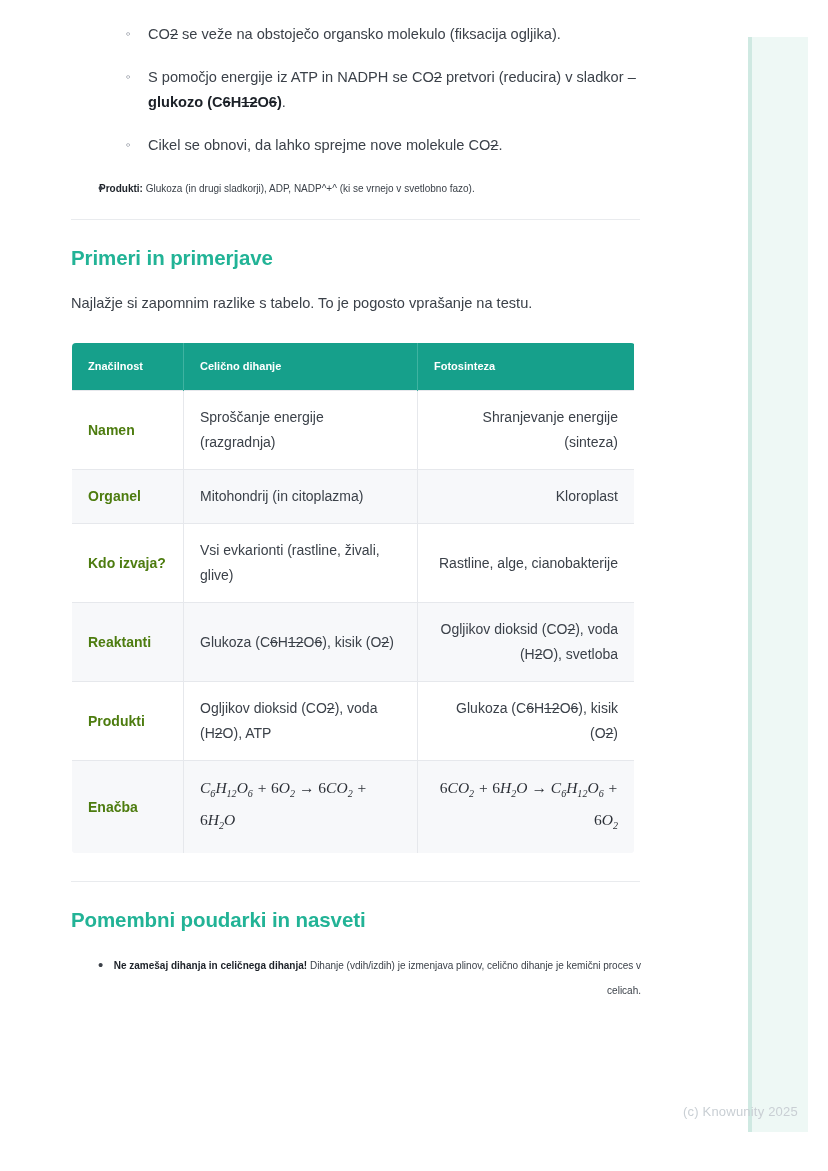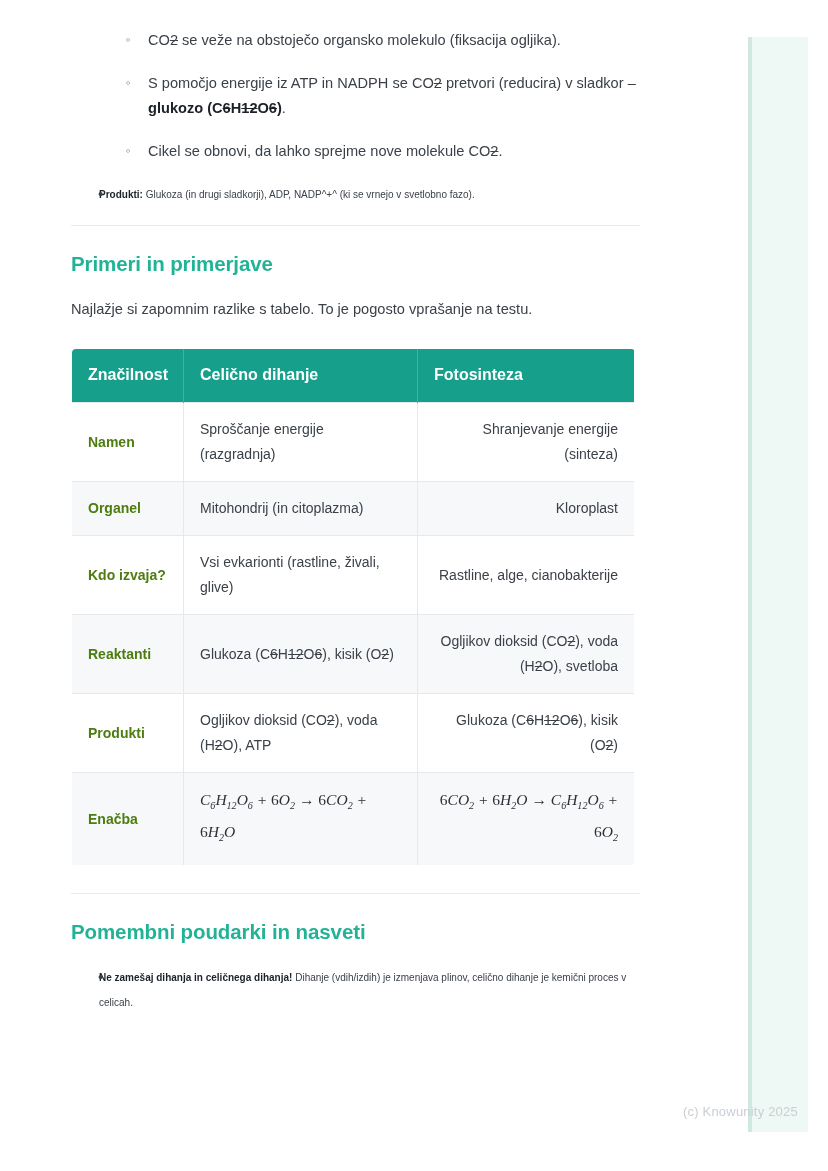--- a/index.html
+++ b/index.html
@@ -72,21 +72,21 @@
     color: #3b4149;
   }
   ul.lvl2 > li::before {
     content: "\25E6";
     position: absolute;
     left: 55px;
     top: -1px;
     color: #6b7280;
     font-size: 13px;
   }
-  .top-list { padding-top: 22px; margin-top: 6px; }
+  .top-list { padding-top: 22px; }
   b, strong { color: #1c2128; font-weight: bold; }
 
   
   .sub { text-decoration: line-through; }
 
   
   .rule {
     height: 1px;
     background: #e9ebee;
     margin: 18px 0 0 0;
@@ -119,21 +119,21 @@
     border-radius: 0 0 4px 4px;
     overflow: hidden;
   }
   table.cmp col.c1 { width: 112px; }
   table.cmp col.c2 { width: 234px; }
   table.cmp col.c3 { width: 217px; }
 
   table.cmp thead th {
     background: #16a08b;
     color: #ffffff;
-    font-size: 16px;
+    font-size: 11px;
     font-weight: bold;
     text-align: left;
     padding: 17px 16px 18px 16px;
     border-right: 1px solid #3fb3a1;
     vertical-align: middle;
   }
   table.cmp thead th:last-child { border-right: none; }
   table.cmp thead th:first-child { border-radius: 4px 0 0 0; }
   table.cmp thead th:last-child  { border-radius: 0 4px 0 0; }
 
@@ -243,19 +243,19 @@
         <td class="rowhead">Enačba</td>
         <td class="eq">C<sub>6</sub>H<sub>12</sub>O<sub>6</sub> + <span class="up">6</span>O<sub>2</sub> → <span class="up">6</span>CO<sub>2</sub> + <span class="up">6</span>H<sub>2</sub>O</td>
         <td class="eq"><span class="up">6</span>CO<sub>2</sub> + <span class="up">6</span>H<sub>2</sub>O → C<sub>6</sub>H<sub>12</sub>O<sub>6</sub> + <span class="up">6</span>O<sub>2</sub></td>
       </tr>
     </tbody>
   </table>
 
   <div class="rule" style="margin-top:27px;"></div>
 
   <h2 class="section">Pomembni poudarki in nasveti</h2>
-  <ul class="lvl1" style="margin-top:21px;">
+  <ul class="lvl1" style="margin-top:21px;text-align:right;">
     <li><strong>Ne zamešaj dihanja in celičnega dihanja!</strong><span> Dihanje (vdih/izdih) je izmenjava plinov, celično dihanje je kemični proces v celicah.</span></li>
   </ul>
 
 </div>
 
 <div class="watermark">(c) Knowunity 2025</div>
 
 </body></html>

